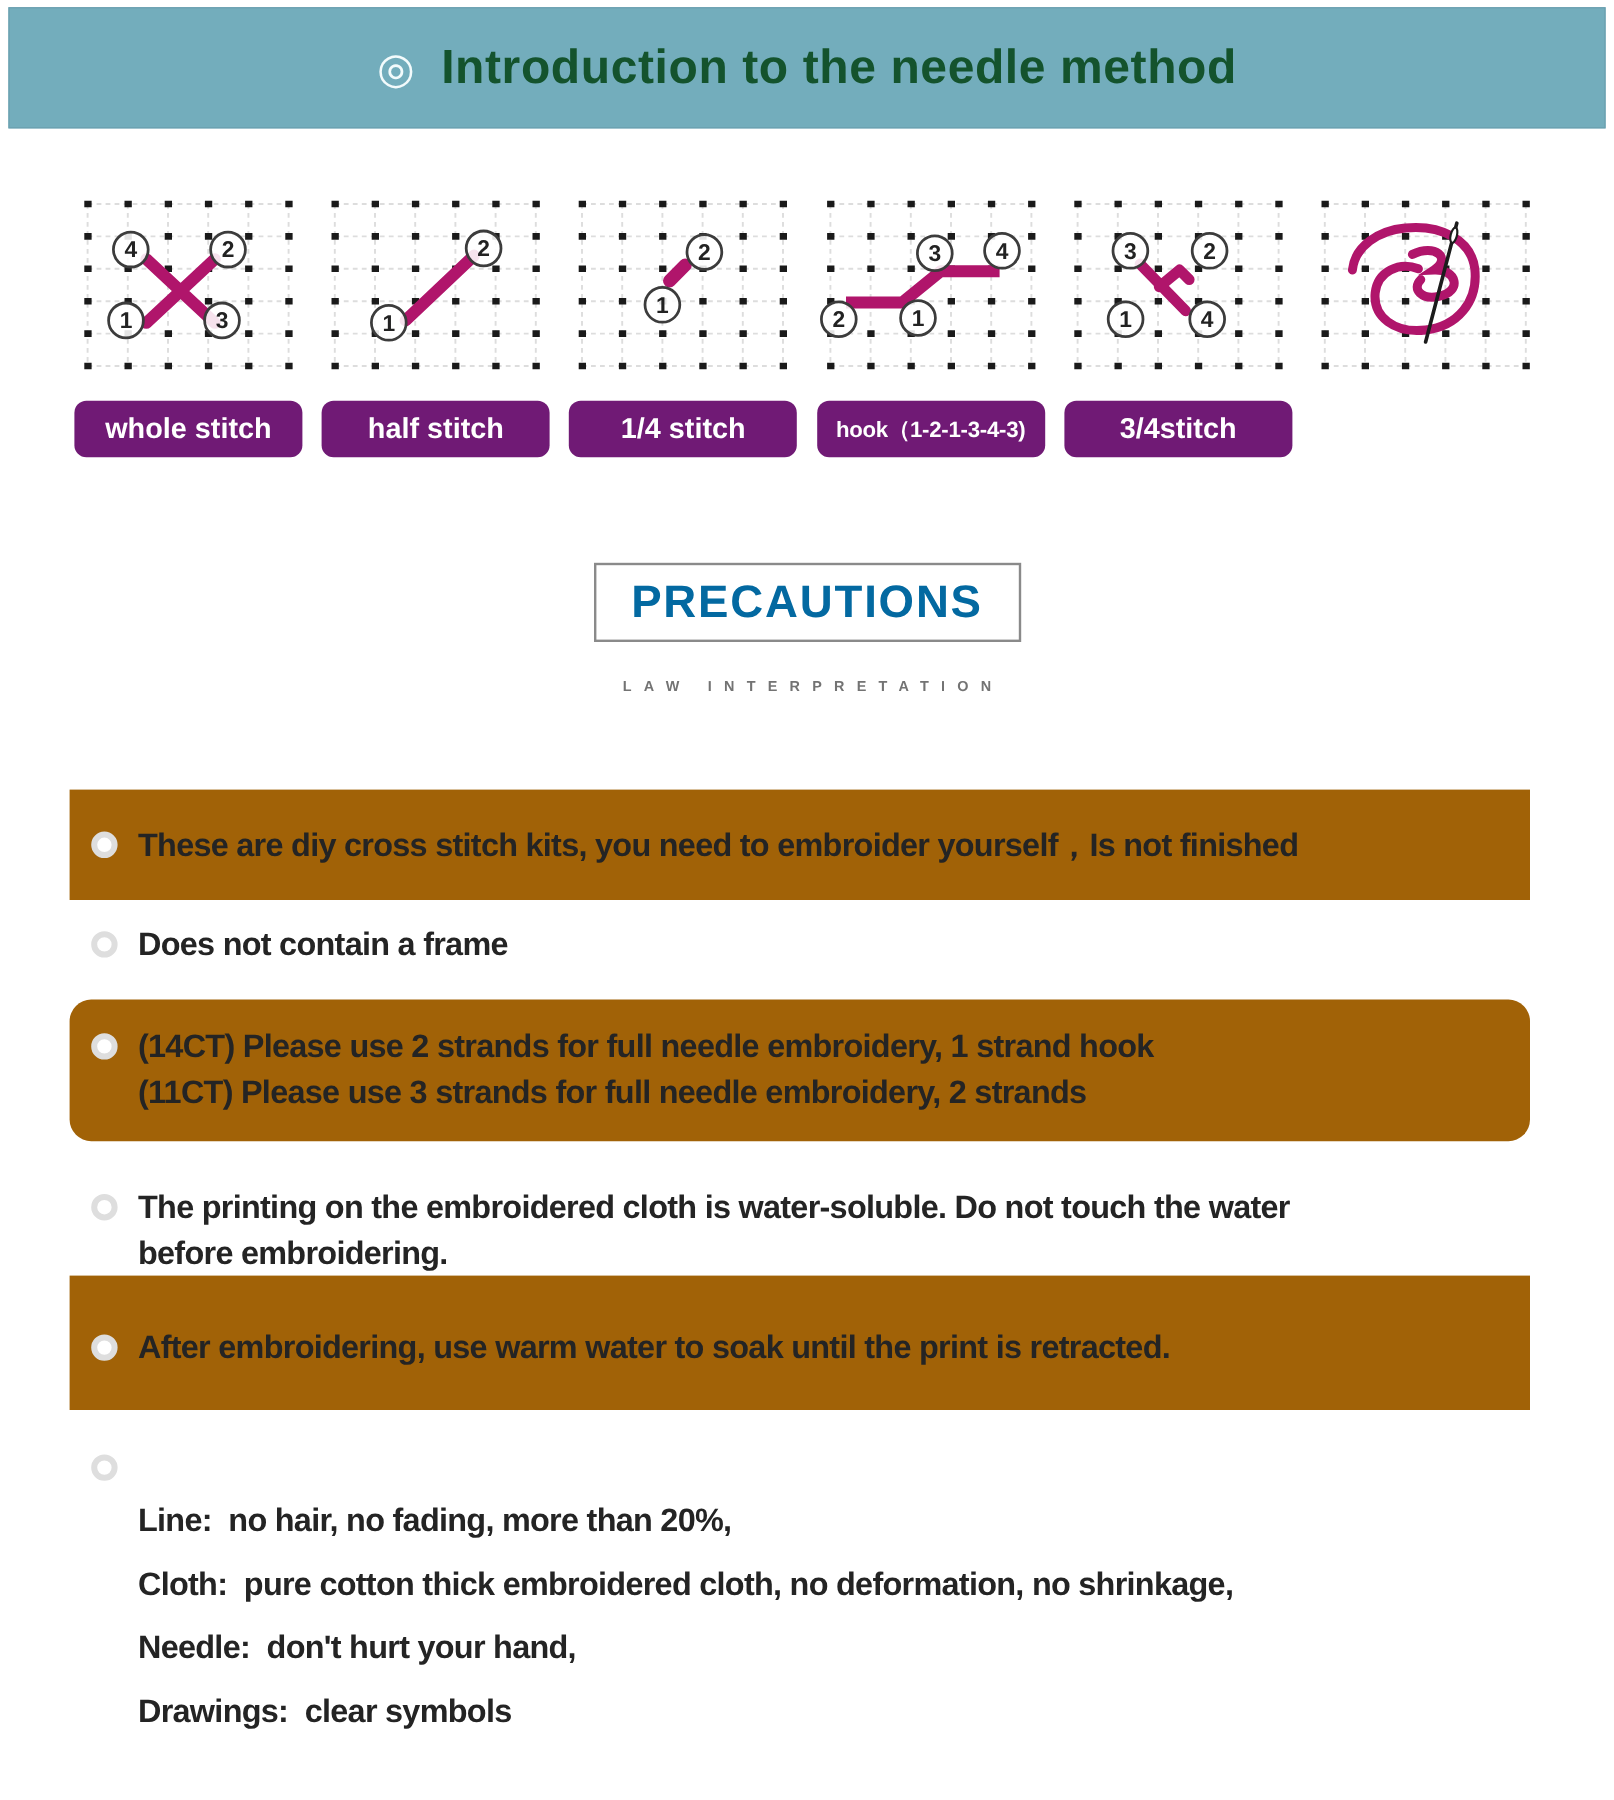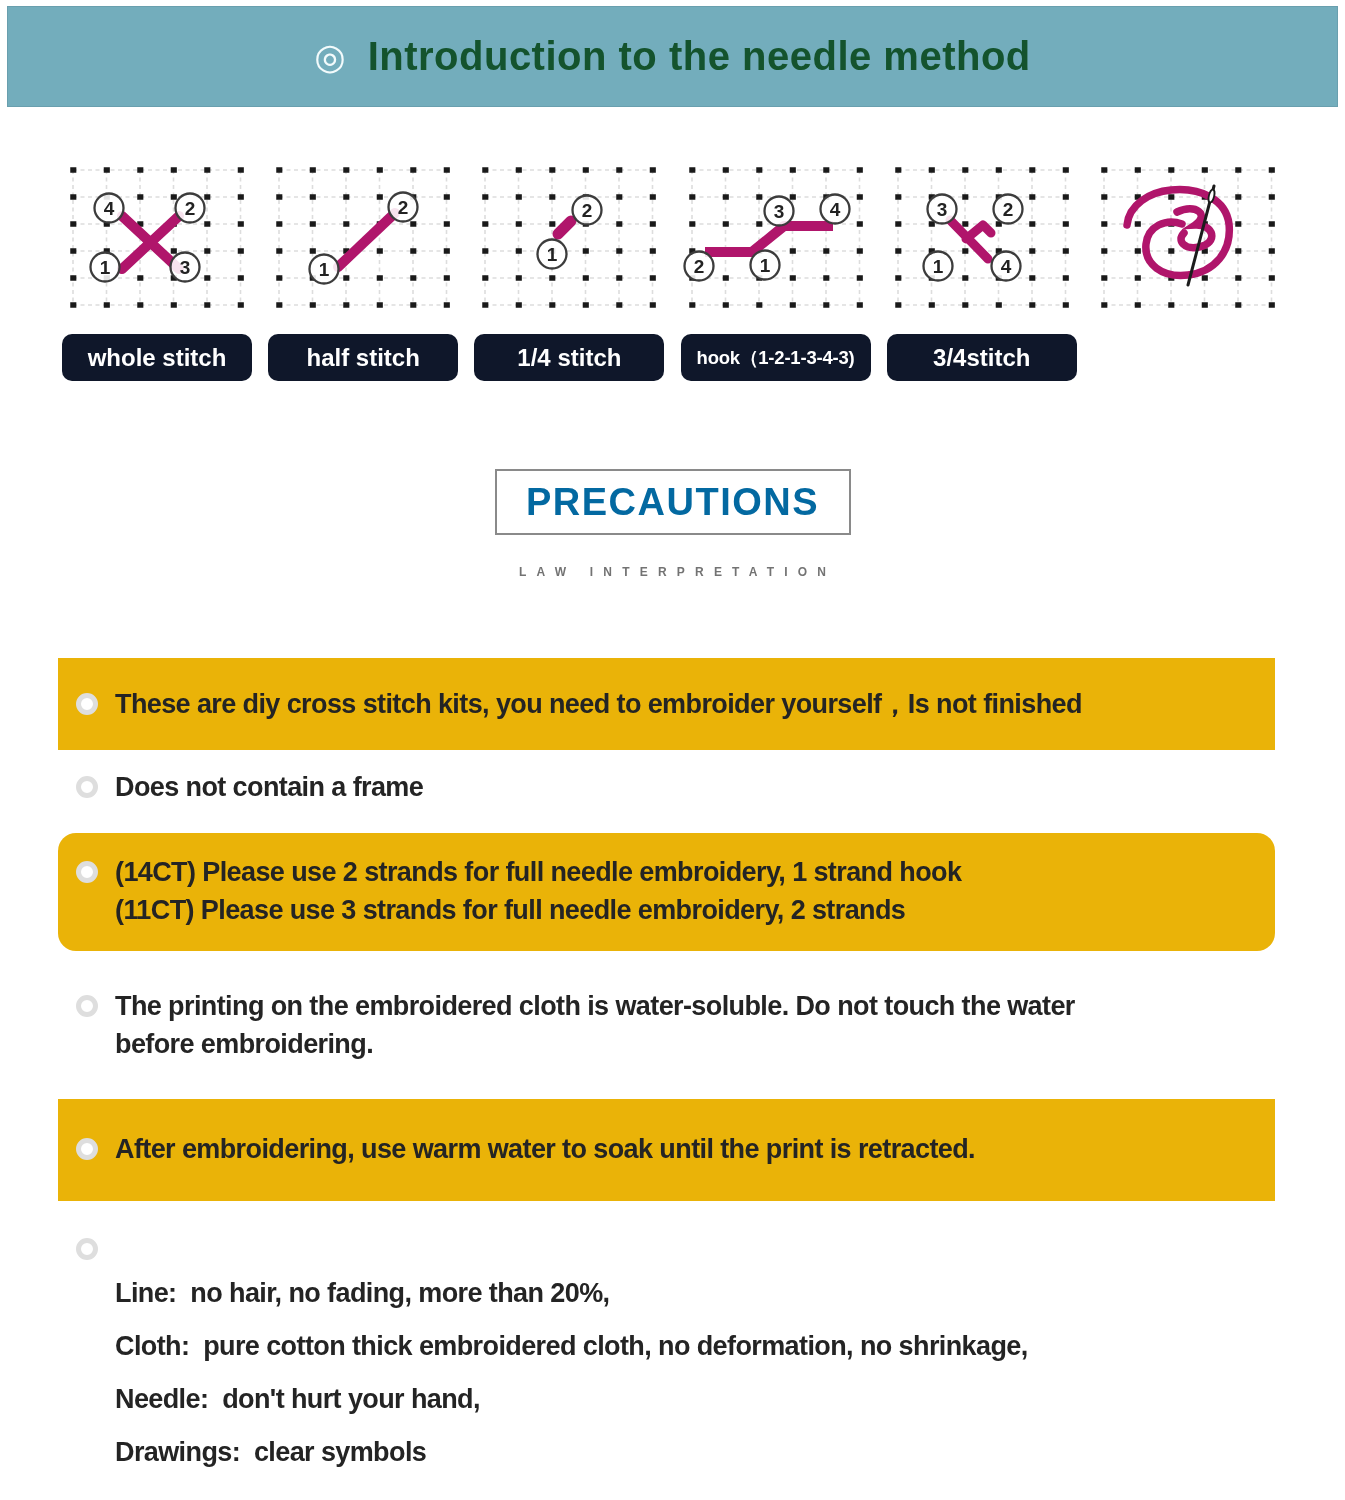--- a/index.html
+++ b/index.html
@@ -12,46 +12,46 @@
   .banner .icon{font-size:36px;color:#f3fbfc;line-height:1;}
   .banner .title{font-size:40px;font-weight:700;color:#14532d;letter-spacing:.5px;}
 
   
   .diagrams{margin:56px 62px 0 62px;display:flex;justify-content:space-between;}
   .panel{width:190px;display:flex;flex-direction:column;align-items:center;}
   .panel svg{display:block;}
   .stitch{stroke:#b0156b;fill:none;}
   .num circle{fill:#ffffff;fill-opacity:.88;stroke:#3c3c3c;stroke-width:2.3;}
   .num text{font:700 19px "Liberation Sans",sans-serif;fill:#222;text-anchor:middle;}
-  .stitch-label{margin-top:21px;width:100%;height:47px;border-radius:10px;background:#0f172a;
+  .stitch-label{margin-top:21px;width:100%;height:47px;border-radius:10px;background:#701a75;
           color:#fff;display:flex;align-items:center;justify-content:center;
           font-size:24px;font-weight:700;white-space:nowrap;}
   .stitch-label.small{font-size:18.5px;letter-spacing:-.2px;}
 
   
   .prec-box{margin:88px auto 0 auto;width:352px;height:62px;border:2px solid #8a8a8a;
           display:flex;align-items:center;justify-content:center;
           font-size:38px;font-weight:700;letter-spacing:1.5px;color:#0369a1;}
   .prec-sub{margin-top:30px;text-align:center;font-size:12px;font-weight:700;color:#737373;
           letter-spacing:.85em;text-indent:.85em;}
 
   
   .items{margin:79px 70px 0 58px;}
   .item{padding-left:18px;padding-right:10px;font-size:27px;font-weight:700;
         letter-spacing:-.6px;line-height:40px;white-space:nowrap;color:#242424;}
-  .item.gray{background:#eab308;}
+  .item.gray{background:#a16207;}
   .first-line{display:flex;align-items:center;}
   .bullet{flex:0 0 auto;width:12px;height:12px;border:5px solid #dedede;border-radius:50%;
           background:#fff;margin-right:17px;}
   .subline{margin-left:39px;}
   .r1{padding-top:26px;padding-bottom:26px;}
   .r2{margin-top:17px;}
   .r3{margin-top:26px;padding-top:20px;padding-bottom:22px;line-height:38px;border-radius:18px;}
   .r4{margin-top:36px;line-height:38px;}
-  .r5{margin-top:36px;padding-top:30px;padding-bottom:32px;}
+  .r5{padding-top:40px;padding-bottom:32px;}
   .r6{margin-top:37px;}
   .r6 .subline{margin-top:13px;}
   .pre{white-space:pre;}
 </style>
 </head>
 <body>
 
 <div class="page">
 
   <div class="banner">

